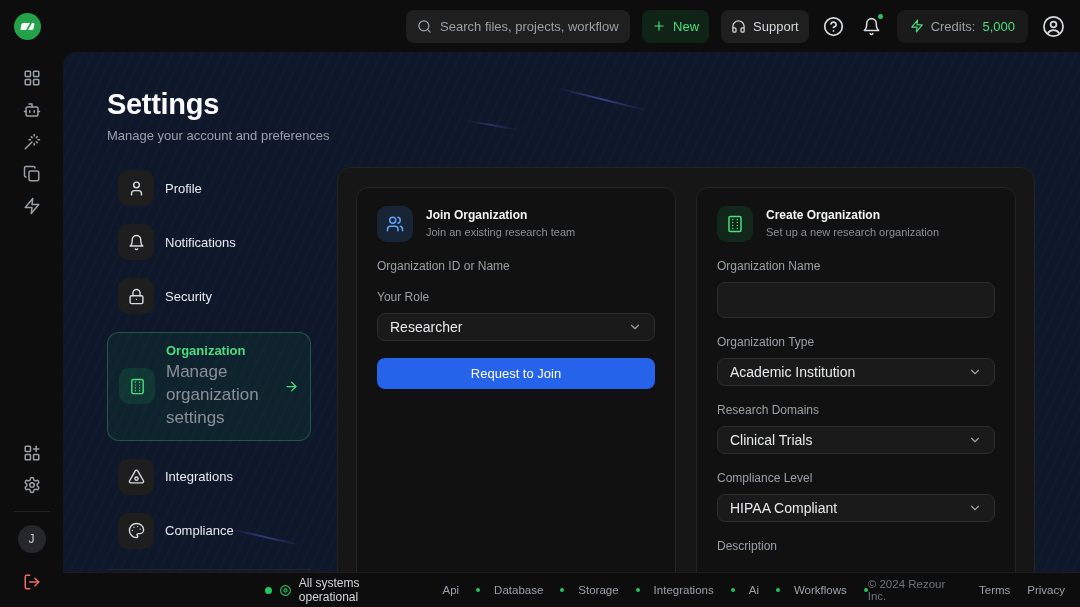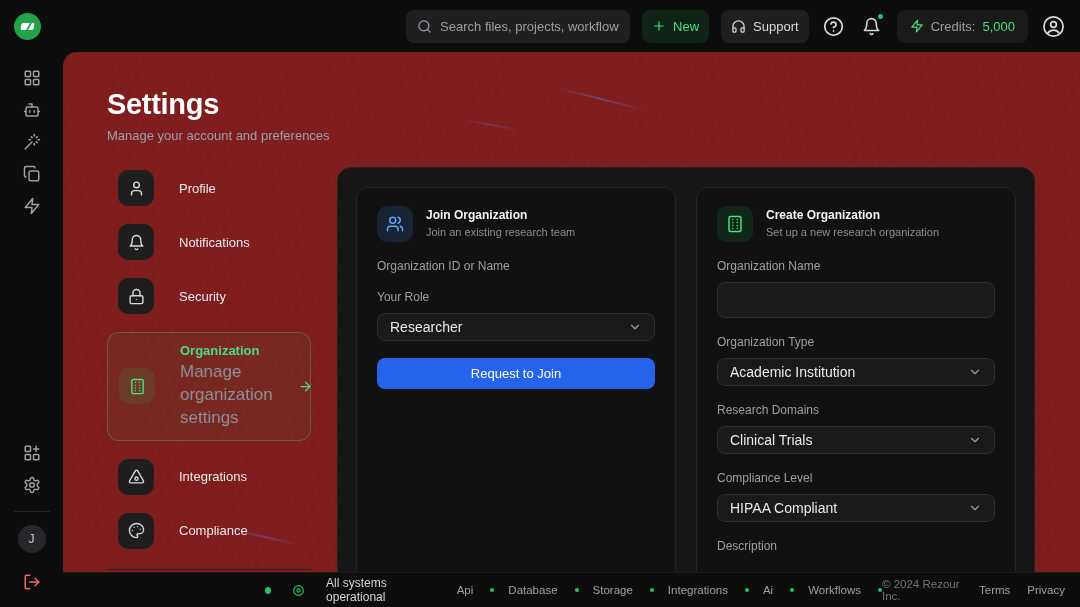--- a/index.html
+++ b/index.html
@@ -27,34 +27,34 @@
 
   
   .rail { position:absolute; top:52px; left:0; bottom:0; width:63px; display:flex; flex-direction:column; align-items:center; padding:10px 0 9px; z-index:6; }
   .rail-btn { width:30px; height:30px; margin:1px 0; display:flex; align-items:center; justify-content:center; color:#9aa0a8; background:transparent; border:0; border-radius:8px; cursor:pointer; padding:0; }
   .rail-spacer { flex:1; }
   .rail-divider { width:36px; height:1px; background:#232423; margin:10px 0 13px; }
   .rail-avatar { width:28px; height:28px; border-radius:50%; background:#26272b; color:#c9cdd3; font-size:12px; display:flex; align-items:center; justify-content:center; margin-bottom:13px; cursor:pointer; border:0; font-family:inherit; }
   .rail-btn.signout { color:#ef6a6a; }
 
   
-  .main { position:absolute; top:52px; left:63px; right:0; bottom:35px; background:#7f1d1d; border-top-left-radius:14px; overflow:hidden; }
+  .main { position:absolute; top:52px; left:63px; right:0; bottom:35px; background:#0f172a; border-top-left-radius:14px; overflow:hidden; }
   .main::before { content:''; position:absolute; inset:0; background:repeating-linear-gradient(115deg, rgba(255,255,255,0.013) 0 2px, transparent 2px 9px); pointer-events:none; }
   .streak { position:absolute; height:2px; background:linear-gradient(90deg, transparent, rgba(93,103,223,0.55), transparent); pointer-events:none; }
   .streak.s1 { left:492px; top:46px; width:92px; transform:rotate(14deg); }
   .streak.s2 { left:400px; top:72px; width:56px; transform:rotate(10deg); opacity:.6; }
   .streak.s3 { left:166px; top:484px; width:72px; transform:rotate(13deg); opacity:.8; }
 
   .page-head { position:absolute; left:44px; top:36px; }
   .page-title { margin:0; font-size:29px; font-weight:700; color:#fafafa; letter-spacing:-0.3px; }
   .page-sub { margin:7px 0 0; font-size:13px; color:#9aa0a8; }
 
   
   .settings-nav { position:absolute; left:44px; top:118px; width:204px; }
-  .nav-item { display:flex; align-items:center; gap:25px; padding:0 11px; margin-bottom:18px; cursor:pointer; }
+  .nav-item { display:flex; align-items:center; gap:11px; padding:0 11px; margin-bottom:18px; cursor:pointer; }
   .nav-icon { width:36px; height:36px; flex:0 0 auto; border-radius:10px; background:#1d1e1d; display:flex; align-items:center; justify-content:center; color:#d6d9dd; }
   .nav-label { font-size:13px; color:#e8eaed; }
   .nav-item.selected { border:1px solid rgba(74,222,128,.28); background:rgba(34,197,94,.07); border-radius:12px; padding:10px 11px; margin-bottom:18px; }
   .nav-item.selected .nav-icon { background:rgba(34,197,94,.13); color:#4ade80; }
   .sel-text { display:flex; flex-direction:column; width:108px; }
   .sel-title { font-size:13px; font-weight:600; color:#4ade80; margin-bottom:3px; }
   .sel-sub { font-size:17px; line-height:1.35; color:#8b9098; }
   .sel-arrow { margin-left:auto; color:#4ade80; display:flex; }
   .nav-divider { height:1px; background:#232423; margin:20px 0 20px; }
 
@@ -70,21 +70,21 @@
   .card-sub { font-size:11px; color:#8b9098; margin-top:4px; }
   .field-label { font-size:12px; color:#9aa0a8; margin:17px 0 9px; }
   .text-input { width:100%; height:36px; background:#191a19; border:1px solid #2d2e2d; border-radius:8px; color:#d1d5db; font-size:14px; padding:0 13px; outline:0; font-family:inherit; }
   .text-input::placeholder { color:#6f747c; }
   .select { height:28px; background:#191a19; border:1px solid #2d2e2d; border-radius:8px; display:flex; align-items:center; justify-content:space-between; padding:0 12px; font-size:14px; color:#e8eaed; cursor:pointer; }
   .select .chev { color:#9aa0a8; display:flex; }
   .primary-btn { width:100%; height:31px; background:#2563eb; border:0; border-radius:8px; color:#fff; font-size:13px; margin-top:17px; cursor:pointer; font-family:inherit; }
 
   
   .footer { position:absolute; bottom:0; left:63px; right:0; height:35px; background:#0d0d0d; border-top:1px solid #1b1c1b; display:flex; align-items:center; padding:0 15px 0 202px; z-index:8; font-size:11.5px; }
-  .status-group { display:flex; align-items:center; gap:21px; }
+  .status-group { display:flex; align-items:center; gap:7px; }
   .status-dot { width:7px; height:7px; border-radius:50%; background:#22c55e; }
   .status-icon { color:#22c55e; display:flex; }
   .status-text { color:#d4d7db; font-size:12px; }
   .services { display:flex; align-items:center; gap:14px; margin-left:24px; color:#9aa0a8; }
   .service { display:flex; align-items:center; gap:17px; cursor:pointer; }
   .service-dot { width:4px; height:4px; border-radius:50%; background:#22c55e; }
   .foot-right { margin-left:auto; display:flex; align-items:center; gap:17px; }
   .copyright { color:#6f747c; }
   .foot-link { color:#9aa0a8; cursor:pointer; }
 </style>

